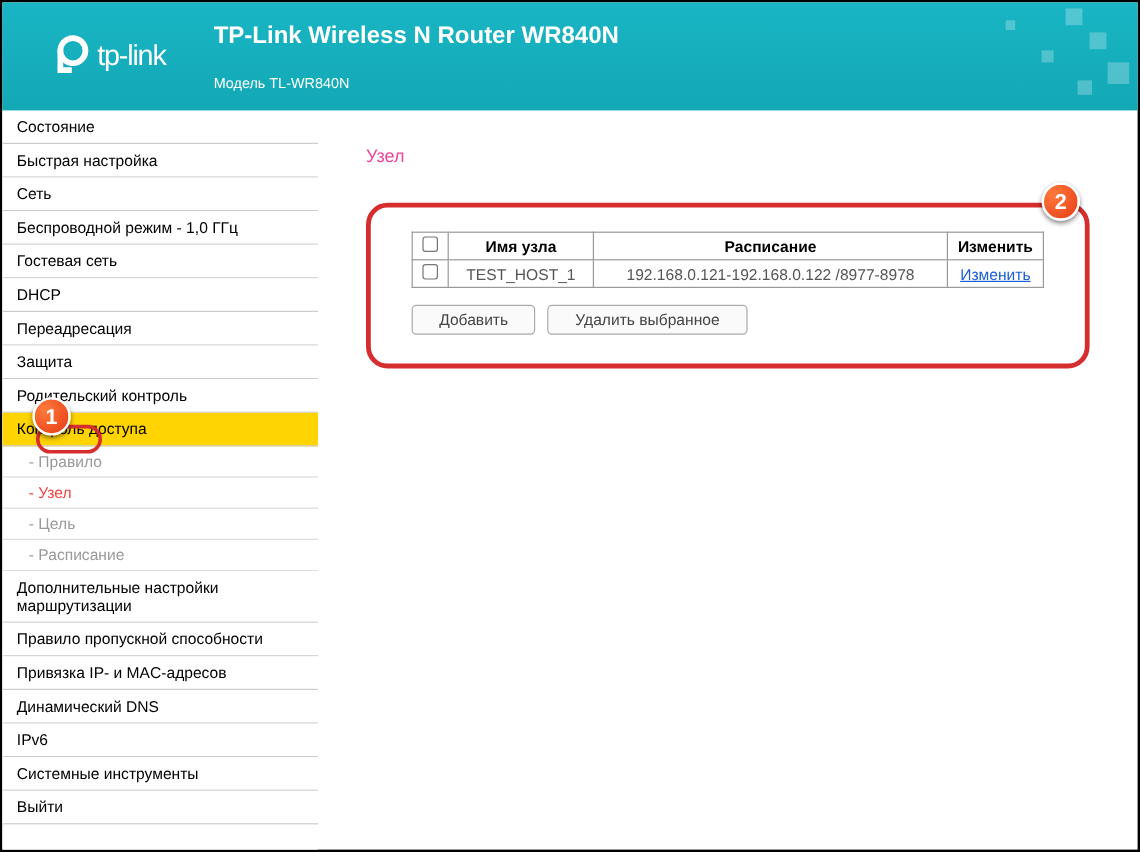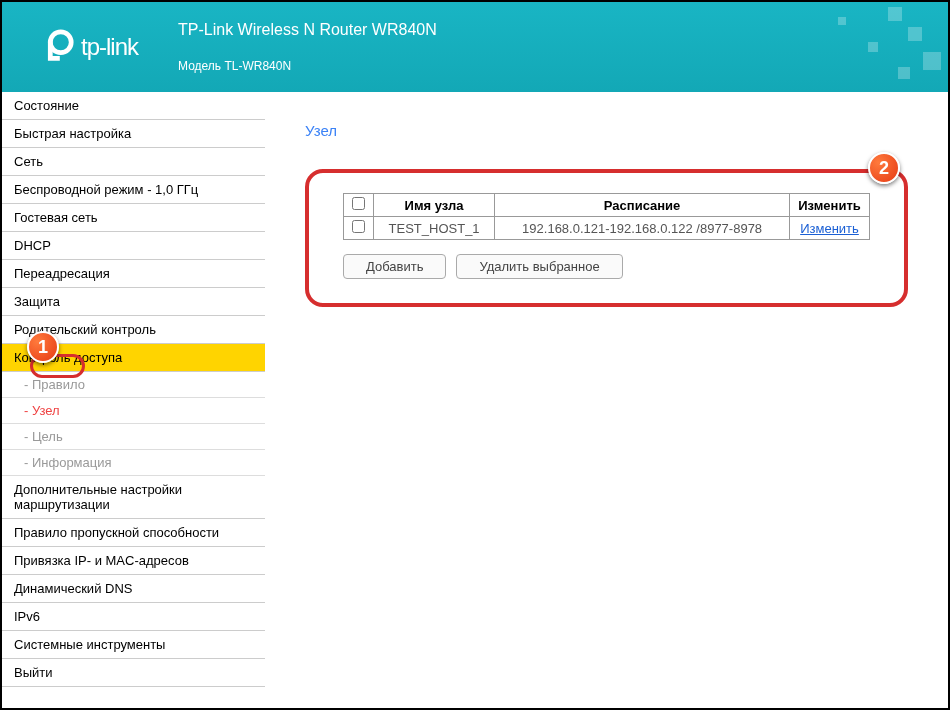--- a/index.html
+++ b/index.html
@@ -4,30 +4,30 @@
 <style>
 *{margin:0;padding:0;box-sizing:border-box}
 body{font-family:Arial,sans-serif;font-size:12px;background:#000;width:950px;height:710px;overflow:hidden}
 .frame{background:#fff;width:946px;height:706px;margin:2px}
 .header{background:linear-gradient(#19b5c4,#13a8b6);height:90px;position:relative;color:#fff;display:flex;align-items:center;padding-left:35px}
 .header-pattern{position:absolute;right:0;top:0;width:200px;height:90px;opacity:.25}
 .logo{display:flex;align-items:center;gap:6px}
 .logo-sym{width:38px;height:38px}
 .logo-text{font-size:24px;font-weight:300;letter-spacing:-1px}
 .header-title{margin-left:40px}
-.header-title h1{font-size:16px;font-weight:normal}
+.header-title h1{font-size:20px;font-weight:bold}
 .header-title .model{font-size:12px;margin-top:20px}
 .body{display:flex;height:616px}
 .sidebar{width:263px;background:#fff;overflow-y:auto}
 .menu-item{padding:6px 12px;border-bottom:1px solid #ccc;cursor:pointer;color:#000000;background:#fff;font-size:13px}
 .menu-item.active{background:#ffd400}
 .menu-sub{padding:5px 12px 5px 22px;border-bottom:1px solid #ddd;cursor:pointer;color:#999;font-size:13px}
 .menu-sub.selected{color:#ef4444}
 .content{flex:1;padding:30px 40px;position:relative}
-.content-title{color:#3b82f6;font-size:15px;margin-bottom:30px}
+.content-title{color:#ec4899;font-size:15px;margin-bottom:30px}
 .content-box{border:4px solid #d62e2e;border-radius:18px;padding:20px 34px 24px;position:relative}
 .tbl{width:100%;border-collapse:collapse;font-size:13px}
 .tbl th{border:1px solid #999;padding:3px 6px;font-weight:bold;text-align:center;background:#fff}
 .tbl td{border:1px solid #999;padding:3px 6px;text-align:center;color:#555}
 .tbl .chk{width:30px}
 .tbl .edit{width:80px}
 .tbl a{color:#1a5fd4;text-decoration:underline}
 .btn-row{margin-top:14px;display:flex;gap:10px}
 .btn{border:1px solid #aaa;background:#fafafa;padding:4px 22px;border-radius:4px;font-size:13px;cursor:pointer;color:#444}
 .callout{position:absolute;width:32px;height:32px;border-radius:50%;background:radial-gradient(circle at 30% 30%,#ff7a3c,#e63a14);border:2px solid #fff;box-shadow:0 2px 4px rgba(0,0,0,.5);color:#fff;font-size:18px;font-weight:bold;display:flex;align-items:center;justify-content:center}
@@ -70,21 +70,21 @@
       <div class="menu-item">Беспроводной режим - 1,0 ГГц</div>
       <div class="menu-item">Гостевая сеть</div>
       <div class="menu-item">DHCP</div>
       <div class="menu-item">Переадресация</div>
       <div class="menu-item">Защита</div>
       <div class="menu-item">Родительский контроль</div>
       <div class="menu-item active">Контроль доступа</div>
       <div class="menu-sub">- Правило</div>
       <div class="menu-sub selected">- Узел</div>
       <div class="menu-sub">- Цель</div>
-      <div class="menu-sub">- Информация</div>
+      <div class="menu-sub">- Расписание</div>
       <div class="menu-item">Дополнительные настройки маршрутизации</div>
       <div class="menu-item">Правило пропускной способности</div>
       <div class="menu-item">Привязка IP- и MAC-адресов</div>
       <div class="menu-item">Динамический DNS</div>
       <div class="menu-item">IPv6</div>
       <div class="menu-item">Системные инструменты</div>
       <div class="menu-item">Выйти</div>
     </div>
 
     <div class="content">

